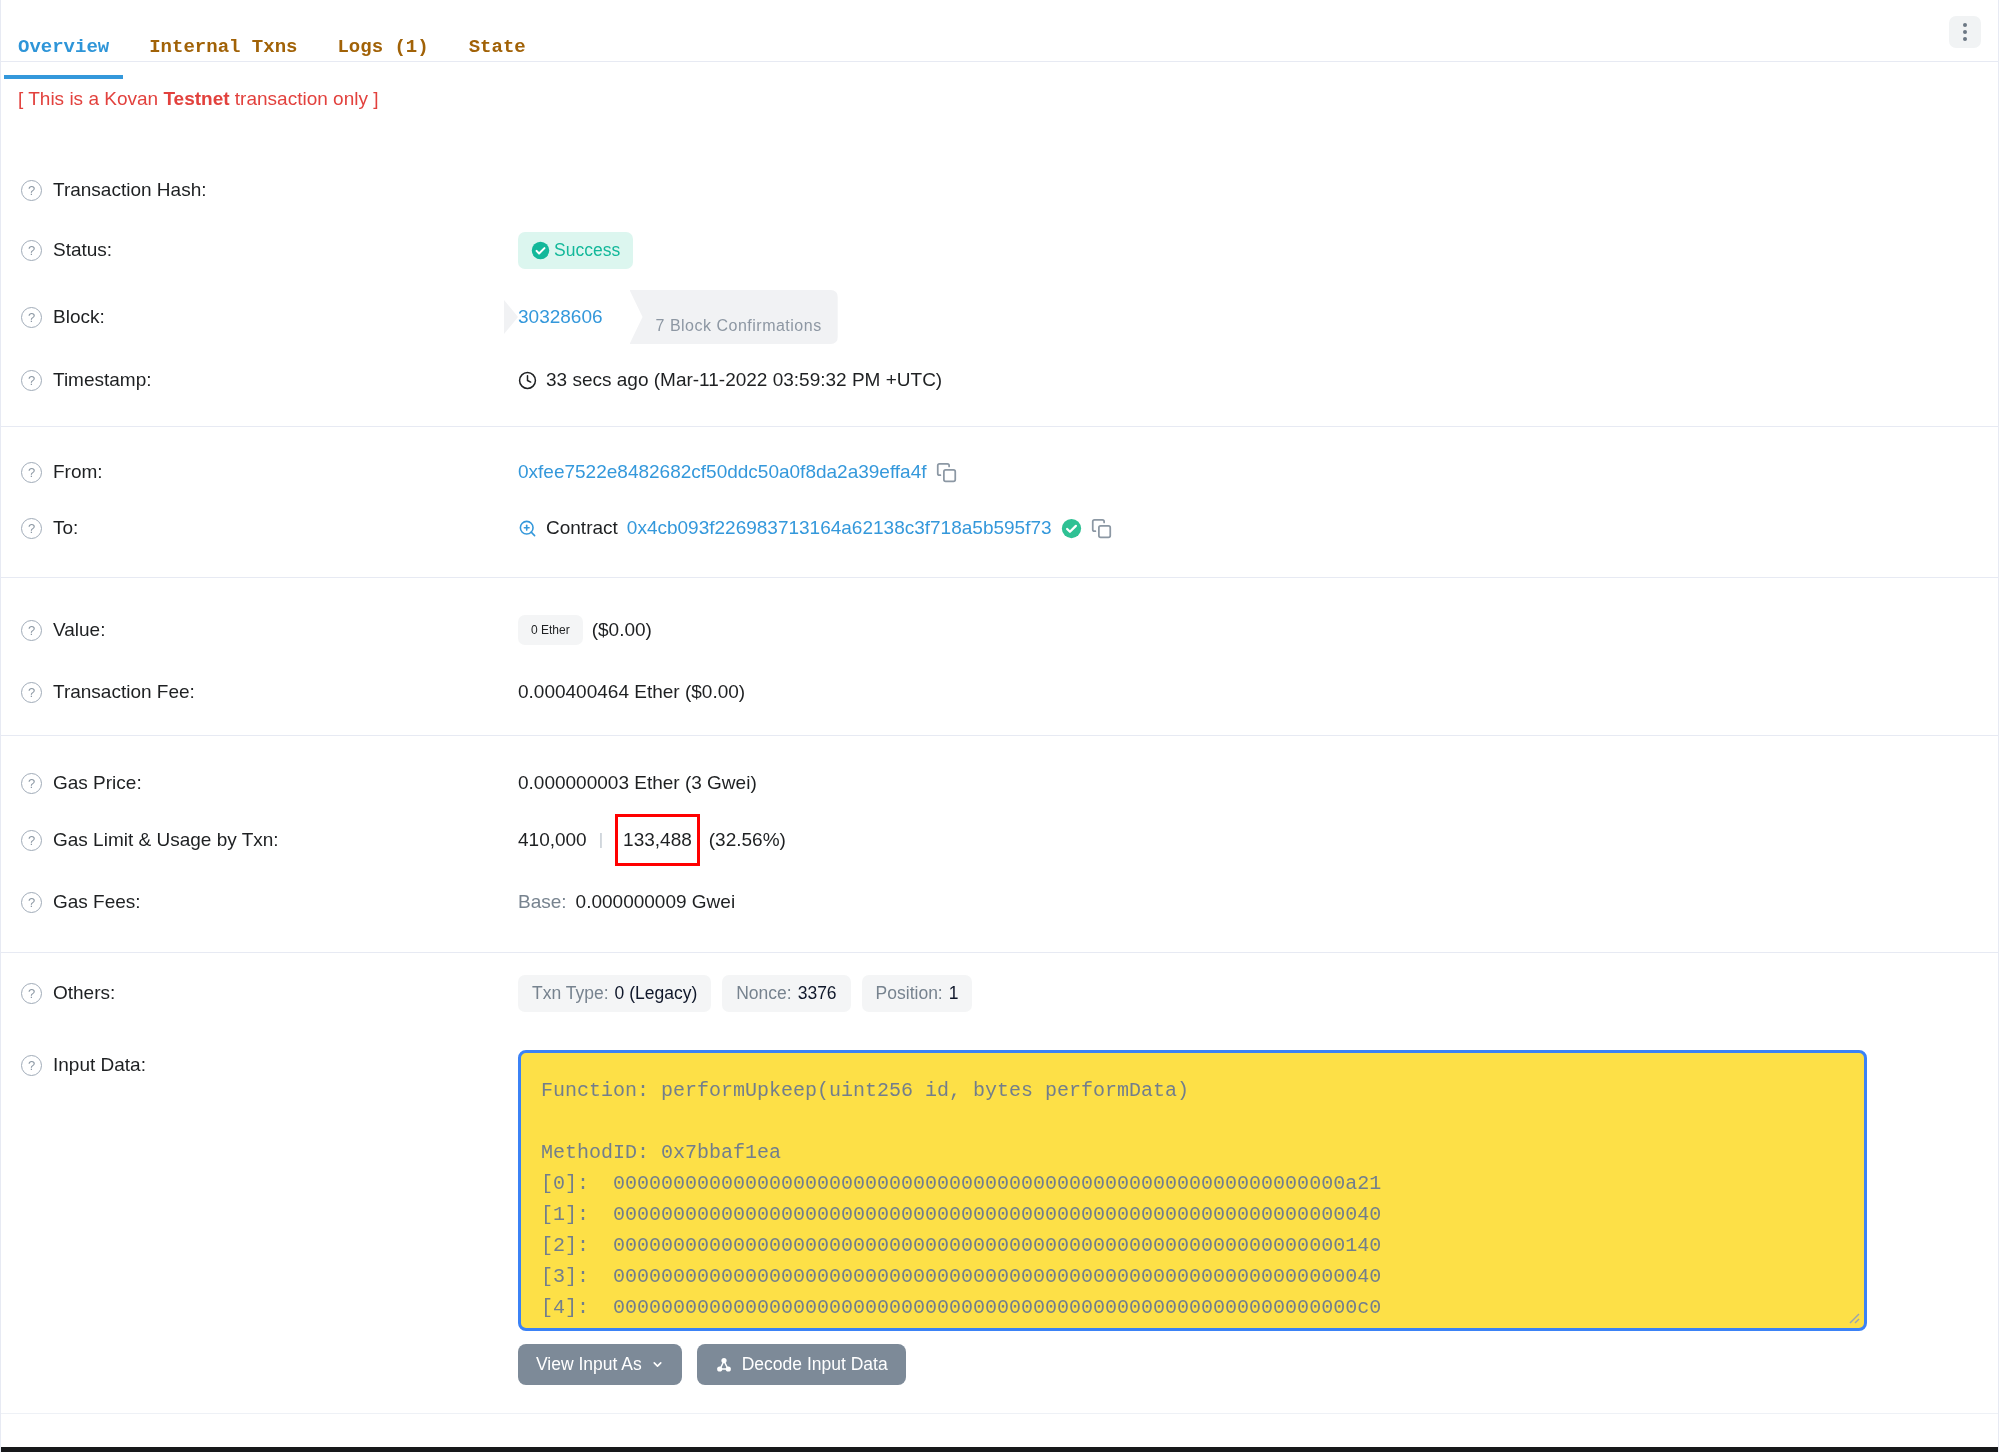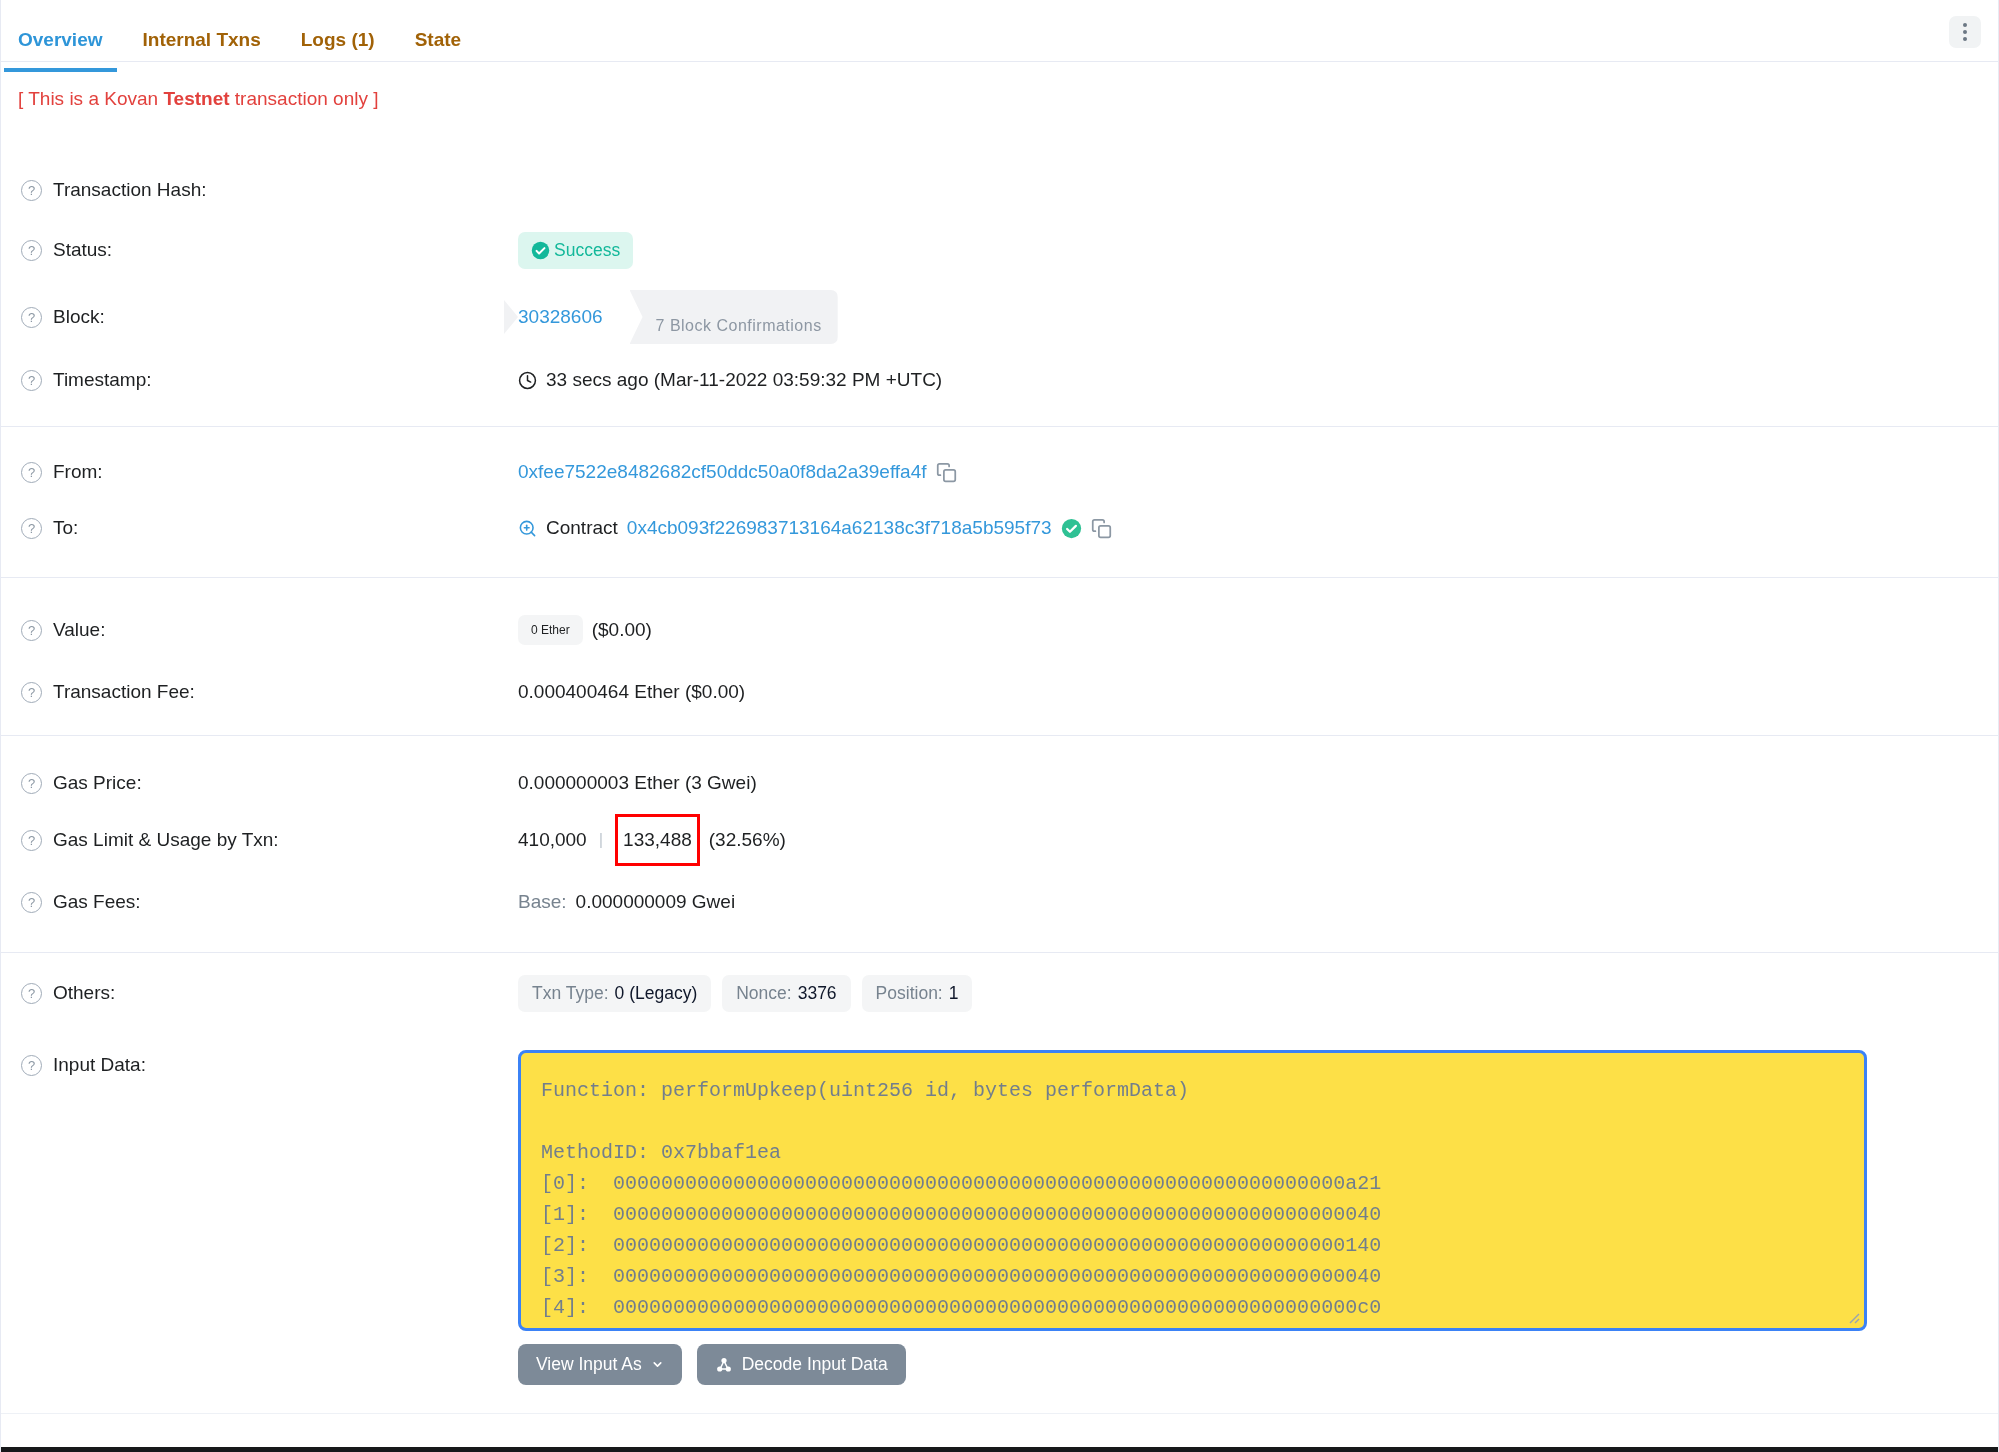--- a/index.html
+++ b/index.html
@@ -6,21 +6,21 @@
   html,body { background:#fff; }
   body { font-family: "Liberation Sans", sans-serif; color:#1e2022; }
   .page {
     position: relative; width: 1999px; height: 1452px; background:#fff;
     border-left: 1px solid #e7eaf3; border-right: 1px solid #e7eaf3;
     overflow: hidden;
   }
 
   
   .tabbar { position:absolute; top:0; left:0; width:100%; height:62px; border-bottom:1px solid #e7eaf3; }
-  .tabs { position:absolute; left:3px; top:9px; height:62px; display:flex; }
+  .tabs { position:absolute; left:3px; top:16px; height:62px; display:flex;font-family:Liberation Mono, monospace; }
   .tab { position:relative; height:62px; display:flex; align-items:center; padding:0 14px; margin-right:12px;
          font-size:19px; font-weight:700; color:#a16207; cursor:pointer; }
   .tab.active { color:#2e95d8; }
   .tab.active::after { content:""; position:absolute; left:0; right:0; bottom:-1px; height:4px; background:#3498db; }
   .kebab-btn { position:absolute; top:16px; right:17px; width:32px; height:32px; background:#f1f3f4; border-radius:7px;
                display:flex; flex-direction:column; align-items:center; justify-content:center; gap:3px; cursor:pointer; }
   .kebab-btn .dot { width:4px; height:4px; border-radius:50%; background:#6c7884; }
 
   
   .notice { position:absolute; top:88px; left:17px; font-size:19px; color:#e2413d; }

